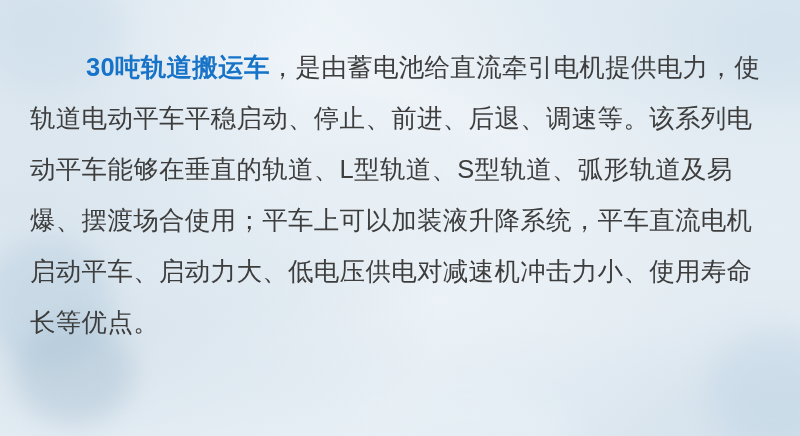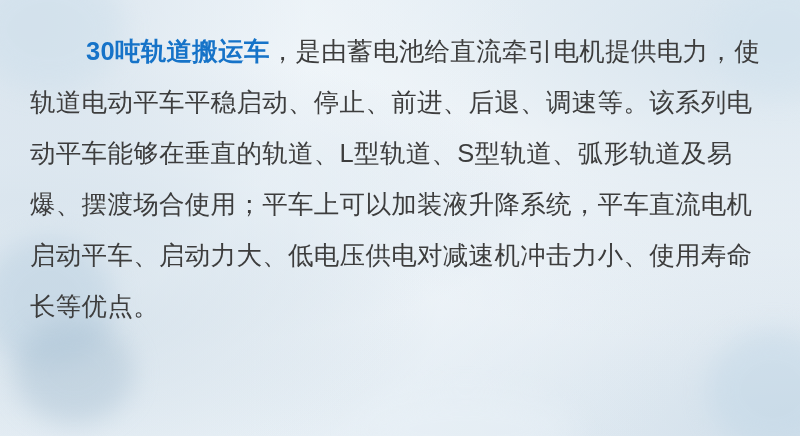--- a/index.html
+++ b/index.html
@@ -44,21 +44,21 @@
   .blob-b { left: -18px;  top: 238px;  width: 132px; height: 128px; background: #b9cfe0; opacity: 0.5; }
   .blob-c { left: 14px;   top: 320px;  width: 120px; height: 104px; background: #9fb9cd; opacity: 0.38; }
   .blob-d { left: 716px;  top: -22px;  width: 126px; height: 118px; background: #d3e3ee; }
   .blob-e { left: 708px;  top: 330px;  width: 130px; height: 120px; background: #c3d8e7; opacity: 0.5; }
   .blob-f { left: 356px;  top: 392px;  width: 220px; height: 74px;  background: #e8f0f6; opacity: 0.5; }
 
   
   .copy {
     position: absolute;
     left: 0;
-    top: 0;
+    top: 16px;
     width: 800px;
     padding: 26px 34px 0 30px;
     box-sizing: border-box;
   }
   .paragraph {
     margin: 0;
     font-size: 25.5px;
     line-height: 51px;
     color: #3d3d3d;
     letter-spacing: 0.3px;

